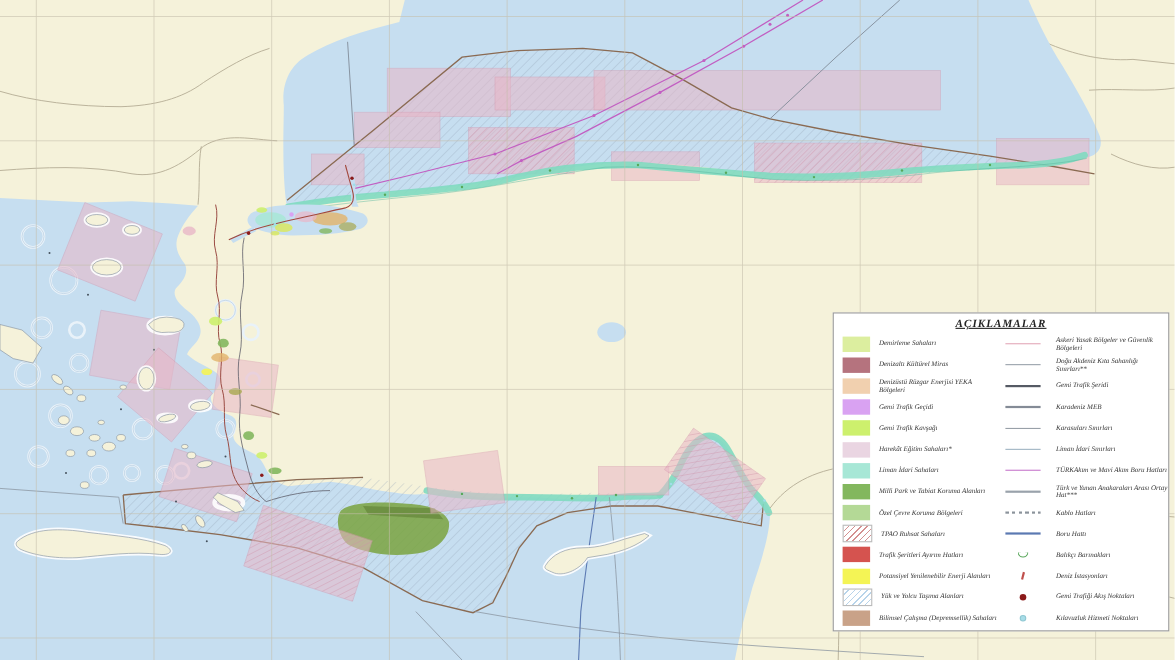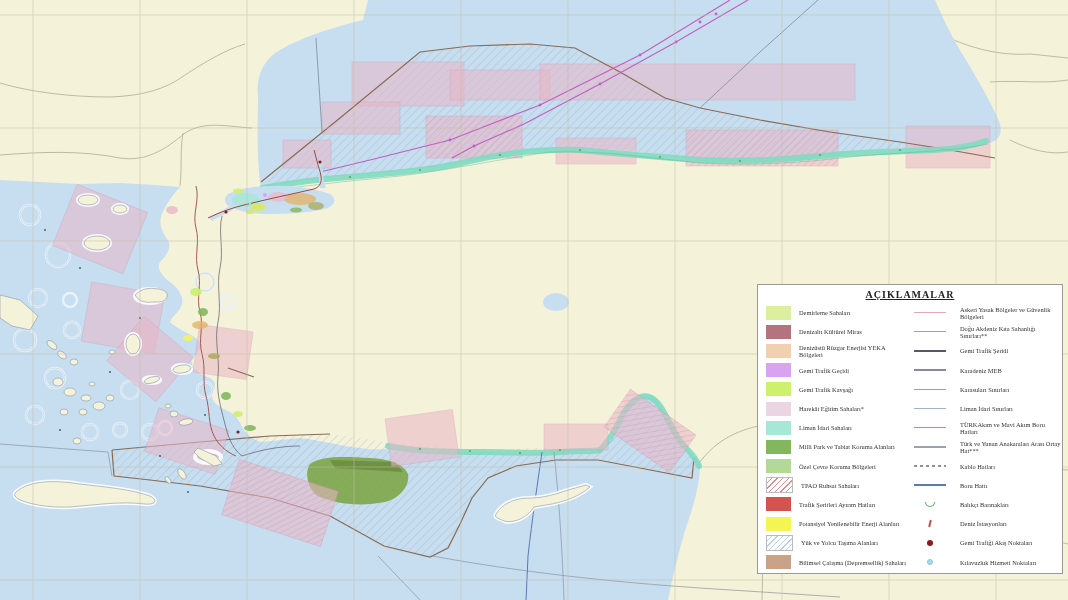--- a/index.html
+++ b/index.html
@@ -1,17 +1,17 @@
 <!DOCTYPE html>
 <html style="--land: #f5f2da; --sea: #c6def0; --coastal_band: #7fdac0; --military_zone: #e9b7c7; --military_edge: #d493ab; --eez_line: #8a6a52; --meb_line: #7f8a96; --pipeline_magenta: #c25ec2; --pipeline_blue: #5b79b2; --traffic_red: #a2483d; --median_line: #9a4a42; --green_zone: #7aa33f; --green_zone_dark: #5f7f33; --grid_line: #c4beab; --country_border: #b3ab93; --island_outline: #8a96a4; --contour_ring: #aac4da; --lane_dark: #5a5a66; --sea_hatch: #8fa3b5; --hatch_pink: #cf8fa6; --orange_patch: #e2b36a; --yellow_patch: #e8e96a; --olive_patch: #a8a84f; --legend_background: #ffffff;"><head>
 <meta charset="utf-8">
 <style>
   html,body{margin:0;padding:0;width:1068px;height:600px;overflow:hidden;
     font-family:"Liberation Serif","DejaVu Serif",serif;}
-  #stage{position:relative;width:936px;height:600px;background:var(--land);}
+  #stage{position:relative;width:936px;height:600px;background:var(--land);font-style:italic;}
   #mapsvg{position:absolute;left:0;top:0;}
 
   
   .sea{fill:var(--sea);}
   .land{fill:var(--land);}
   .island{fill:var(--land);stroke:var(--island_outline);stroke-width:.6;}
   .halo{stroke:#ffffff;stroke-width:4;fill:none;opacity:.9;}
   .ring{fill:none;stroke:#e9f2f9;stroke-width:2.4;}
   .ring2{fill:none;stroke:var(--contour_ring);stroke-width:.5;}
   .border{fill:none;stroke:var(--country_border);stroke-width:.8;}

